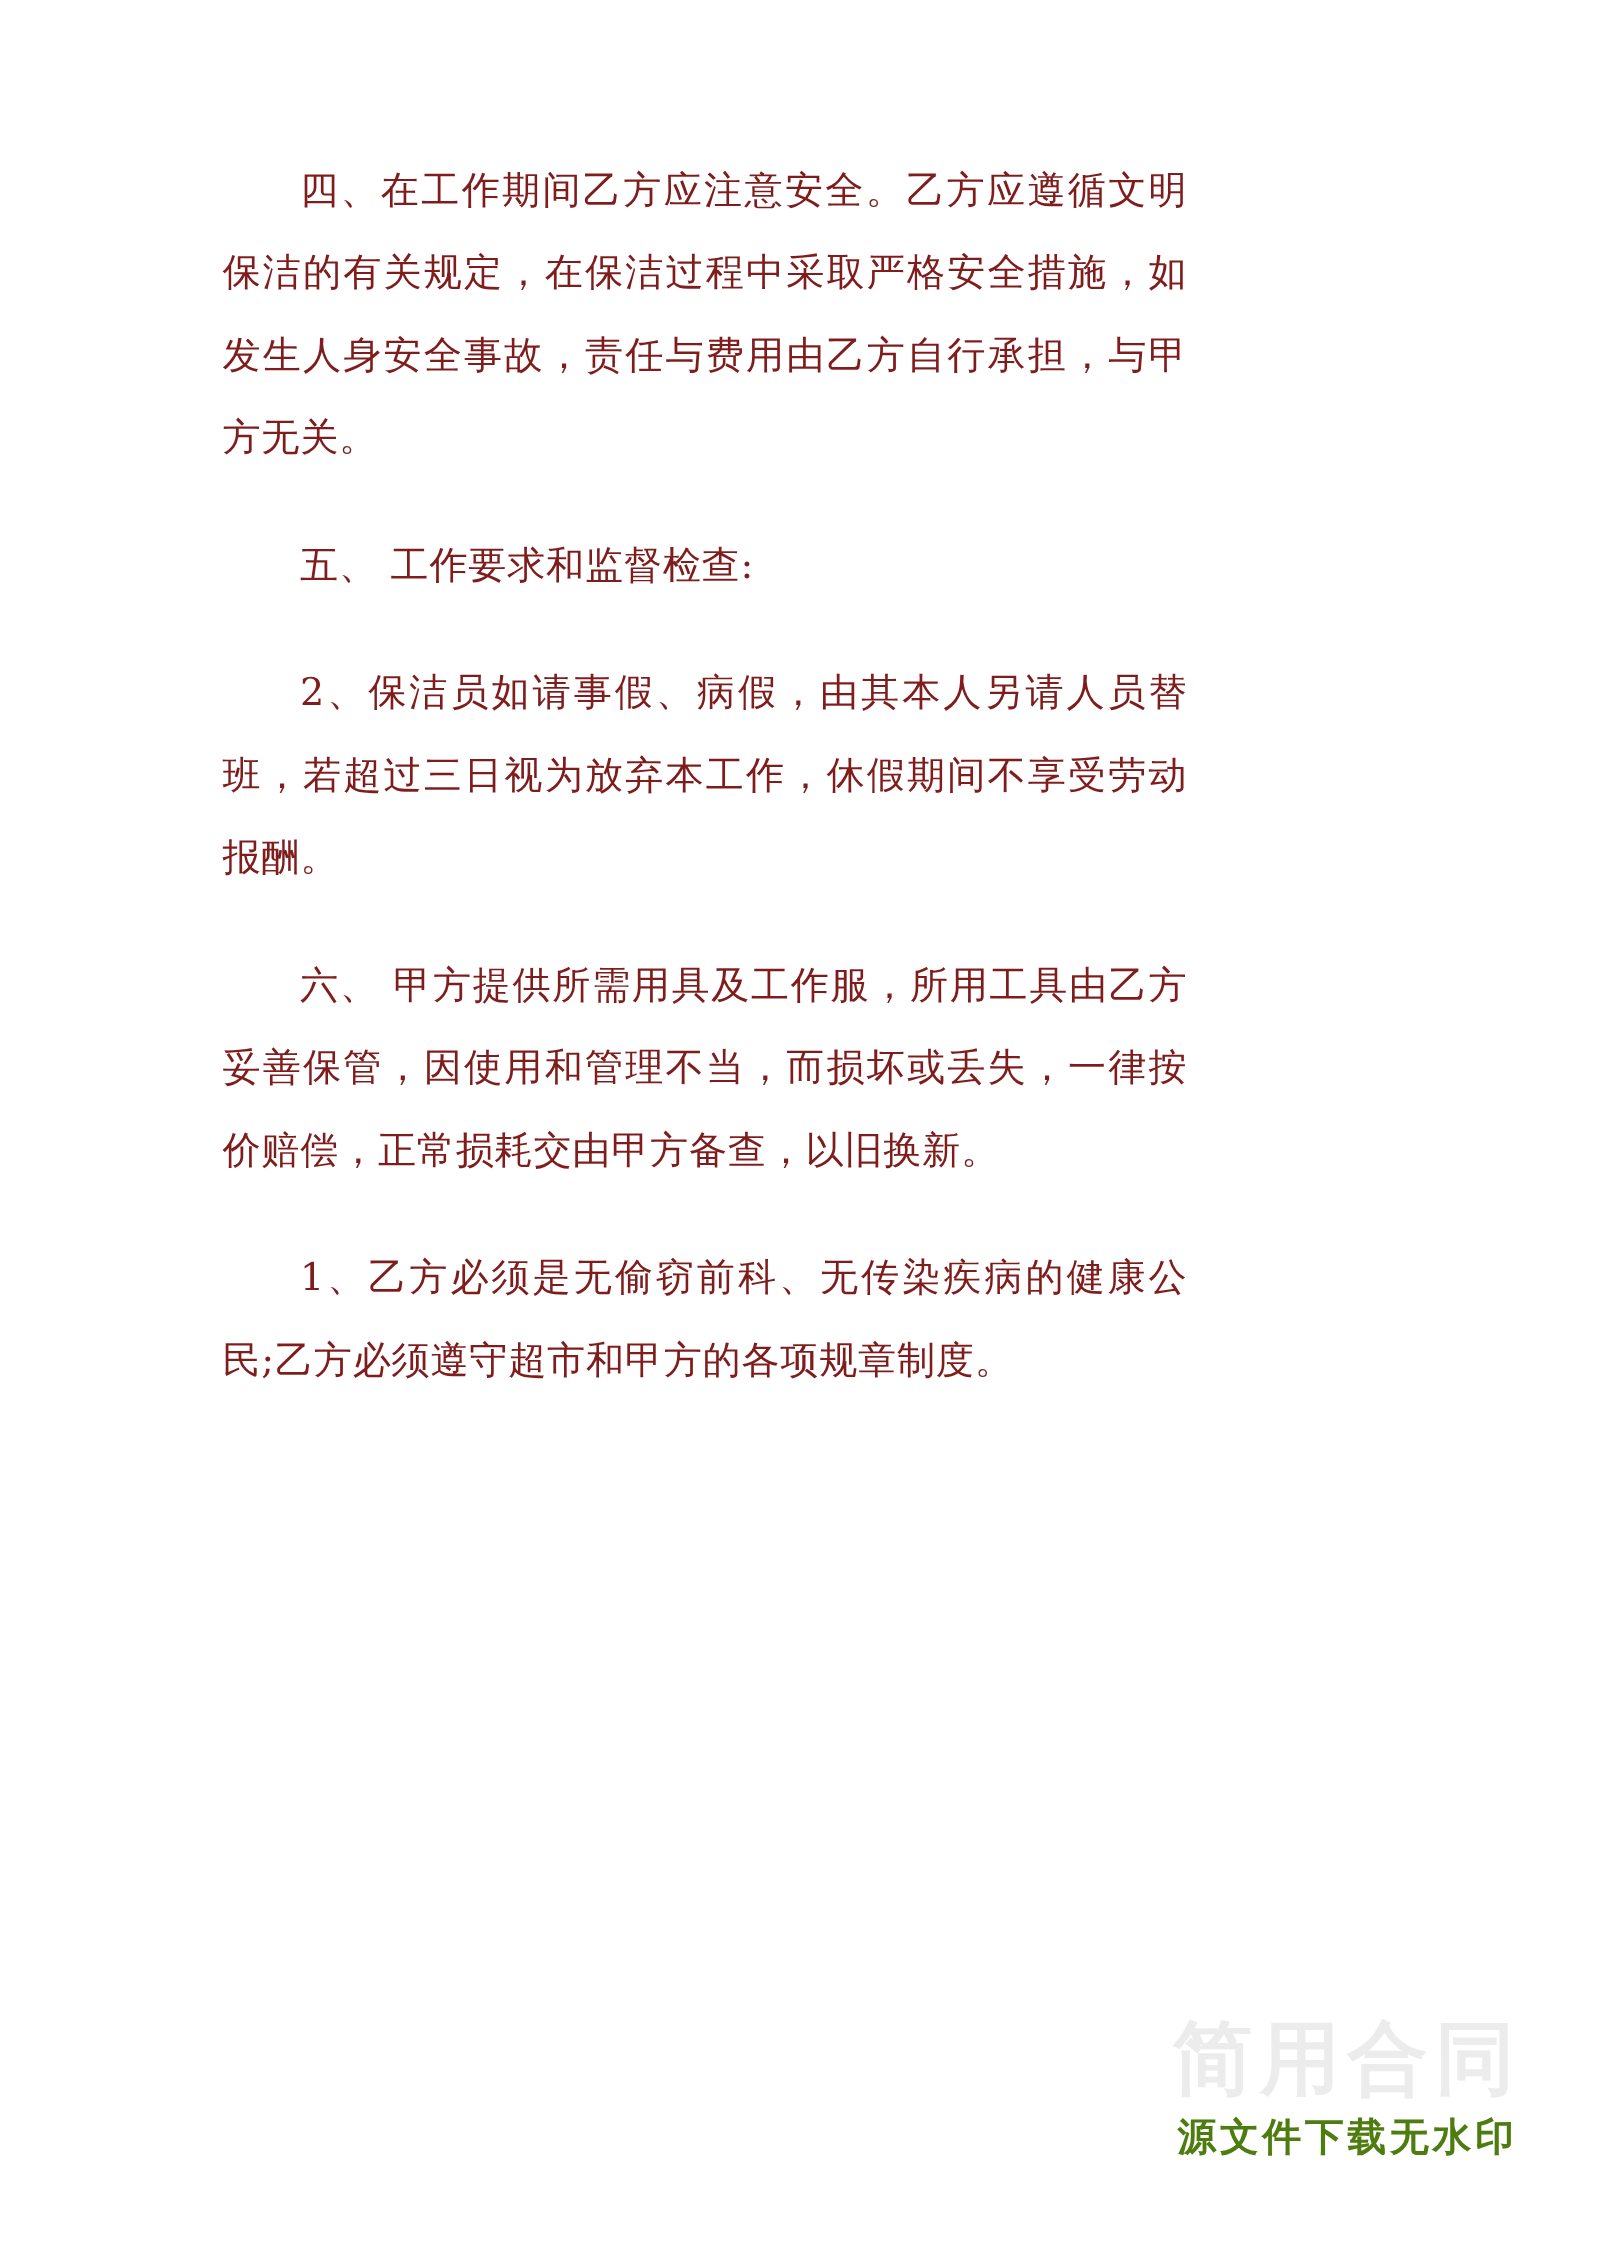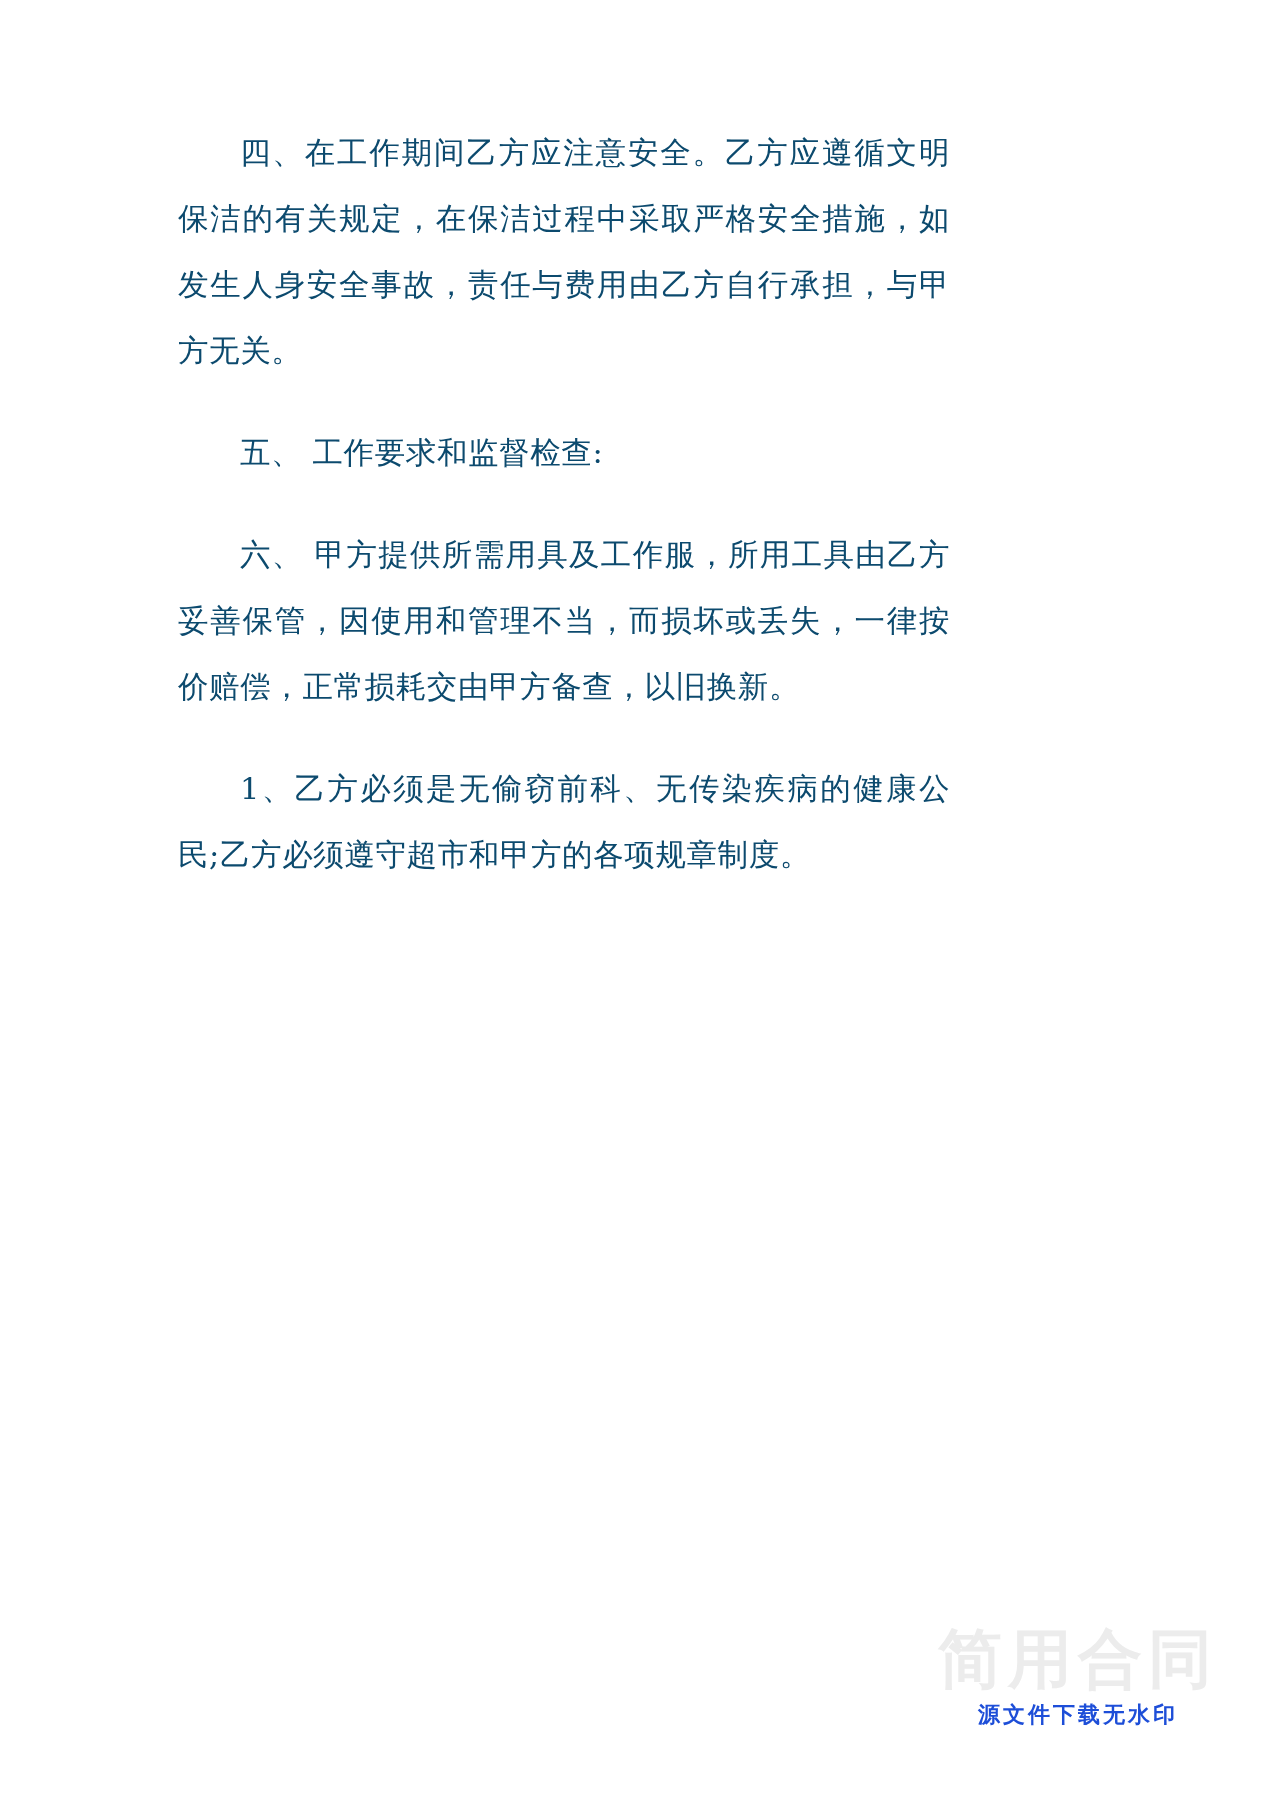--- a/index.html
+++ b/index.html
@@ -27,21 +27,21 @@
     left: 178px;
     top: 120px;
     width: 772px;
     z-index: 2;
   }
 
   .para {
     font-family: "DejaVu Serif", "Liberation Serif", serif;
     font-size: 30.5px;
     line-height: 66px;
-    color: #0c4a6e;
+    color: #7f1d1d;
     text-align: justify;
     text-justify: inter-ideograph;
     text-indent: 62px;
     margin: 0 0 30px 0;
     letter-spacing: 0.6px;
     font-weight: 400;
     -webkit-font-smoothing: antialiased;
   }
 
   .para:last-child { margin-bottom: 0; }
@@ -63,41 +63,42 @@
     font-family: "DejaVu Sans", "Liberation Sans", sans-serif;
     font-size: 64px;
     font-weight: 700;
     color: #ececec;
     letter-spacing: 6px;
     line-height: 1.05;
     white-space: nowrap;
   }
   #watermark .wm-sub {
     font-family: "DejaVu Sans", "Liberation Sans", sans-serif;
-    font-size: 22px;
+    font-size: 31px;
     font-weight: 700;
-    color: #1d4ed8;
+    color: #4d7c0f;
     letter-spacing: 3px;
     line-height: 1.3;
     margin-top: 8px;
     white-space: nowrap;
   }
 </style>
 </head>
 <body>
 
 <div id="page">
 
   <div id="doc-body">
 
     <p class="para p-gap-lg">四、在工作期间乙方应注意安全。乙方应遵循文明保洁的有关规定，在保洁过程中采取严格安全措施，如发生人身安全事故，责任与费用由乙方自行承担，与甲方无关。</p>
 
     <p class="para p-gap-lg">五、 工作要求和监督检查:</p>
 
 
+    <p class="para p-gap-lg">2、保洁员如请事假、病假，由其本人另请人员替班，若超过三日视为放弃本工作，休假期间不享受劳动报酬。</p>
 
 
     <p class="para p-gap-lg">六、 甲方提供所需用具及工作服，所用工具由乙方妥善保管，因使用和管理不当，而损坏或丢失，一律按价赔偿，正常损耗交由甲方备查，以旧换新。</p>
 
 
     <p class="para">1、乙方必须是无偷窃前科、无传染疾病的健康公民;乙方必须遵守超市和甲方的各项规章制度。</p>
 
   </div>
 
   <div id="watermark">

